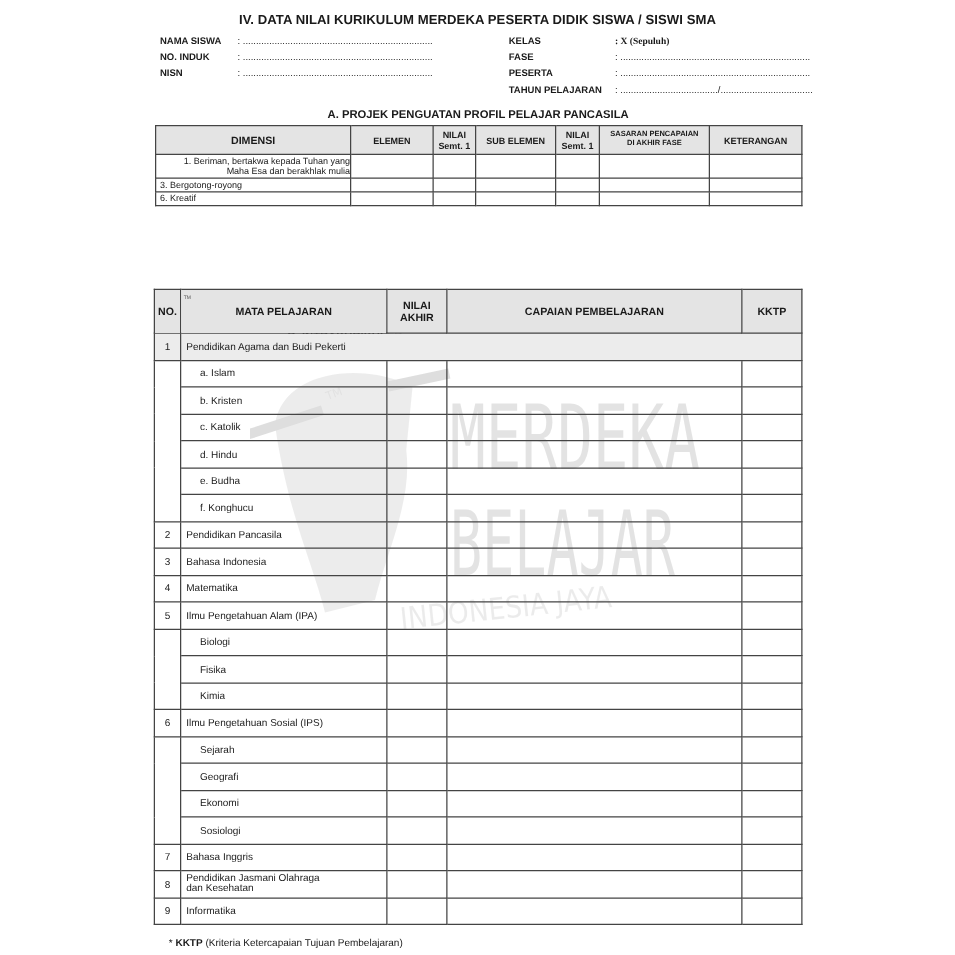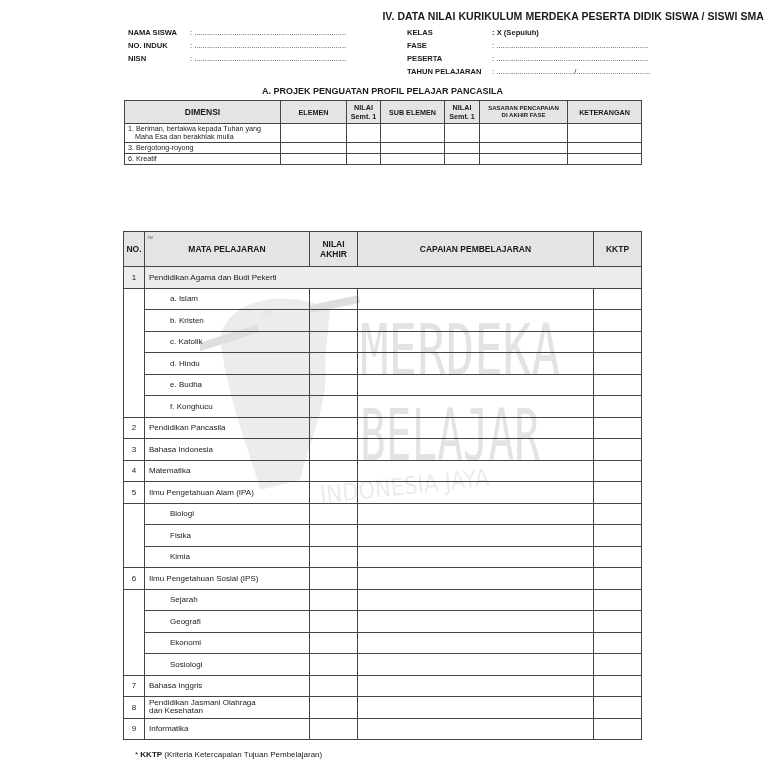--- a/index.html
+++ b/index.html
@@ -1,41 +1,41 @@
 <!DOCTYPE html>
 <html><head>
 <meta charset="utf-8">
 <style>
   html, body { margin:0; padding:0; background:#ffffff; }
   body { width:764px; height:764px; overflow:hidden; position:relative; font-family:"Liberation Sans", sans-serif; color:#1a1a1a; }
-  .title { position:absolute; left:0; width:764px; top:10px; text-align:right; font-size:10.5px; font-weight:bold; letter-spacing:0.05px; }
+  .title { position:absolute; left:0; width:764px; top:10px; text-align:center; font-size:10.5px; font-weight:bold; letter-spacing:0.05px; }
   .info { position:absolute; font-size:7.6px; font-weight:bold; }
   .info .lbl { position:absolute; white-space:nowrap; }
   .info .val { position:absolute; white-space:nowrap; font-weight:normal; }
   .info .val.bold { font-weight:bold; }
   .sec-title { position:absolute; font-size:9px; font-weight:bold; text-align:center; }
 
   table { border-collapse:collapse; position:absolute; table-layout:fixed; }
   td, th { border:1px solid #444; padding:0; }
 
   
   #tblA { left:124px; top:100px; width:517px; font-size:7.2px; }
   #tblA th { background:#e4e4e4; font-weight:bold; text-align:center; height:22px; line-height:9px; }
   #tblA td { height:10px; padding-left:3px; line-height:8px; }
-  #tblA tr.tall td { height:18px; }
+  #tblA tr.tall td { height:18px;text-align:right; }
   #tblA th.dim { font-size:8.5px; }
   #tblA th.small { font-size:6px; line-height:7px; }
 
   
   #tblB { left:123px; top:231px; width:518px; font-size:8px; }
   #tblB th { background:#e4e4e4; font-weight:bold; text-align:center; height:34px; line-height:10px; font-size:8.5px; }
   #tblB td { height:20.5px; line-height:9px; }
   #tblB td.no { text-align:center; }
   #tblB td.subj { padding-left:4px; }
-  #tblB td.sub { padding-left:25px; }
+  #tblB td.sub { padding-left:15px; }
   #tblB tr.group td { background:#ececec; }
   #tblB tr.group td.no { background:#ececec; }
   #tblB th.noh { font-size:8.5px; position:relative; }
   .tm { position:absolute; left:24px; top:1px; font-size:4px; color:#555; font-weight:normal; }
 
   .footnote { position:absolute; left:135px; top:750px; font-size:8px; }
   .footnote b { font-weight:bold; }
 
   
   .wm { position:absolute; left:200px; top:280px; width:400px; height:230px; pointer-events:none; opacity:0.28; }
@@ -49,21 +49,21 @@
   <span class="lbl" style="left:128px;top:28px;">NAMA SISWA</span>
   <span class="val" style="left:190px;top:28px;">: ........................................................................</span>
   <span class="lbl" style="left:128px;top:41px;">NO. INDUK</span>
   <span class="val" style="left:190px;top:41px;">: ........................................................................</span>
   <span class="lbl" style="left:128px;top:54px;">NISN</span>
   <span class="val" style="left:190px;top:54px;">: ........................................................................</span>
 </div>
 
 <div class="info">
   <span class="lbl" style="left:407px;top:28px;">KELAS</span>
-  <span class="val bold" style="left:492px;top:28px;">: X (Sepuluh)</span>
+  <span class="val bold" style="left:492px;top:28px;font-family:Liberation Serif, serif;">: X (Sepuluh)</span>
   <span class="lbl" style="left:407px;top:41px;">FASE</span>
   <span class="val" style="left:492px;top:41px;">: ........................................................................</span>
   <span class="lbl" style="left:407px;top:54px;">PESERTA</span>
   <span class="val" style="left:492px;top:54px;">: ........................................................................</span>
   <span class="lbl" style="left:407px;top:67px;">TAHUN PELAJARAN</span>
   <span class="val" style="left:492px;top:67px;">: ...................................../...................................</span>
 </div>
 
 <div class="sec-title" style="left:124px;width:517px;top:86px;">A. PROJEK PENGUATAN PROFIL PELAJAR PANCASILA</div>
 <table id="tblA">

